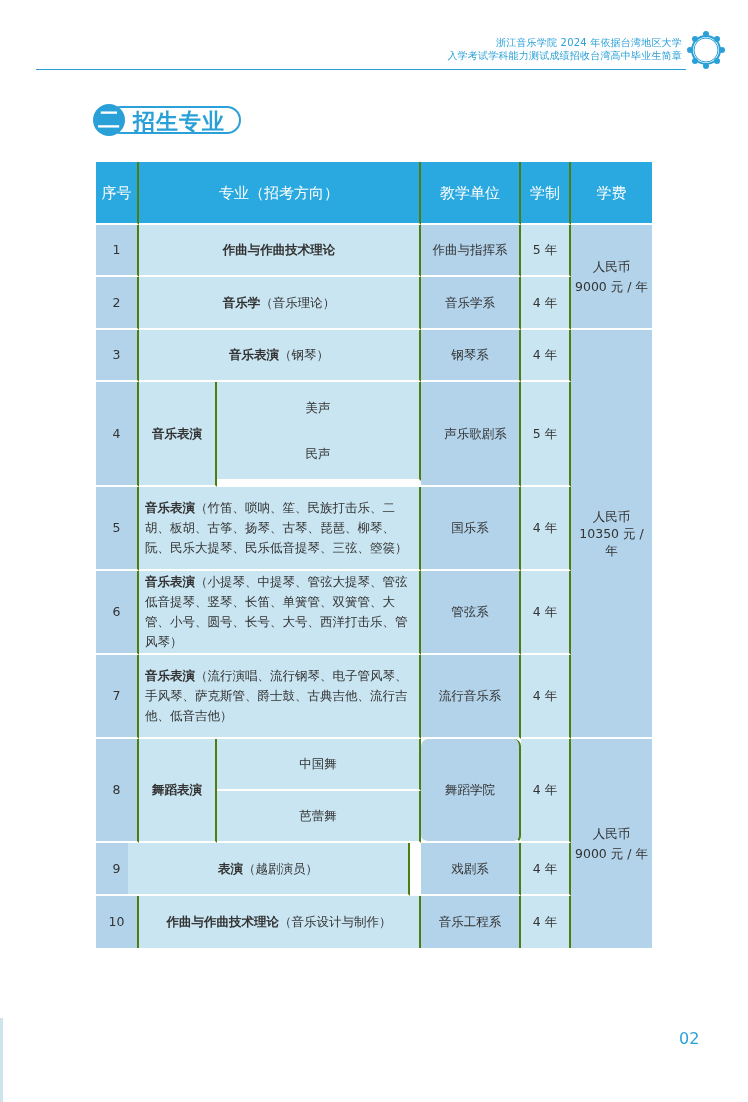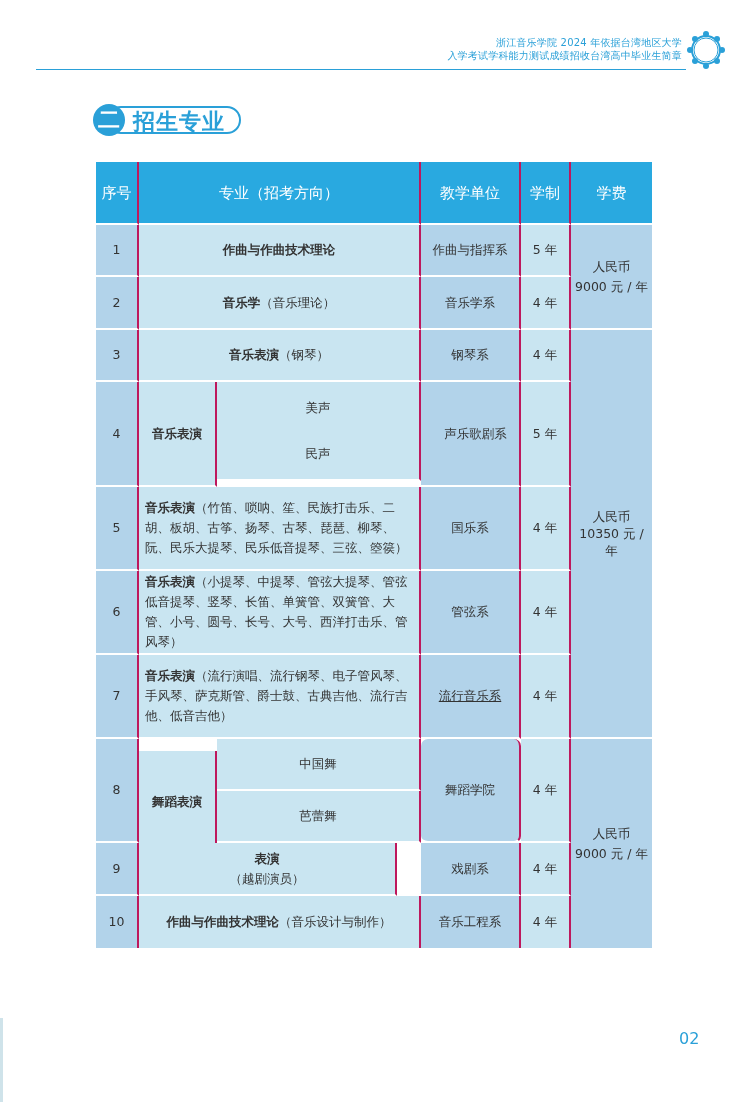--- a/index.html
+++ b/index.html
@@ -28,21 +28,21 @@
     background:#2aa0d8; color:#fff; font-size:22px; font-weight:bold;
     display:flex; align-items:center; justify-content:center; line-height:1;
   }
   .section-title .label {
     position:absolute; left:40px; top:3px; font-size:22px; font-weight:bold; color:#2aa0d8;
     letter-spacing:1px; font-family:"DejaVu Serif", serif;
   }
   .tbl { position:absolute; left:96px; top:162px; width:556px; height:786px; }
   .cell {
     position:absolute; box-sizing:border-box; display:flex; align-items:center; justify-content:center;
-    text-align:center; font-size:12.5px; color:#333; border-right:2px solid #be185d; border-bottom:2px solid #fff;
+    text-align:center; font-size:12.5px; color:#333; border-right:2px solid #4d7c0f; border-bottom:2px solid #fff;
     line-height:20px;
   }
   .hd { background:#29a9e0; color:#fff; font-size:15px; }
   .c-dark { background:#b2d3ea; }
   .c-light { background:#c9e5f1; }
   .b { font-weight:bold; }
   .left { justify-content:flex-start; text-align:left; padding:0 6px 0 6px; }
   .page-num { position:absolute; left:679px; top:1029px; font-size:16px; color:#2aa0d8; }
   .edge { position:absolute; left:0; top:1018px; width:3px; height:84px; background:#cfe3ea; }
 </style>
@@ -130,38 +130,38 @@
   <div class="cell c-light left" style="left:43px;top:409px;width:282px;height:84px;">
       <div><span class="b">音乐表演</span><span>（小提琴、中提琴、管弦大提琴、管弦低音提琴、竖琴、长笛、单簧管、双簧管、大管、小号、圆号、长号、大号、西洋打击乐、管风琴）</span></div>
     </div>
   <div class="cell c-dark" style="left:325px;top:409px;width:100px;height:84px;">管弦系</div>
   <div class="cell c-light" style="left:425px;top:409px;width:50px;height:84px;">4 年</div>
 
   <div class="cell c-dark" style="left:0;top:493px;width:43px;height:84px;">7</div>
   <div class="cell c-light left" style="left:43px;top:493px;width:282px;height:84px;">
       <div><span class="b">音乐表演</span><span>（流行演唱、流行钢琴、电子管风琴、手风琴、萨克斯管、爵士鼓、古典吉他、流行吉他、低音吉他）</span></div>
     </div>
-  <div class="cell c-dark" style="left:325px;top:493px;width:100px;height:84px;text-decoration:underline;">流行音乐系</div>
+  <div class="cell c-dark" style="left:325px;top:493px;width:100px;height:84px;">流行音乐系</div>
   <div class="cell c-light" style="left:425px;top:493px;width:50px;height:84px;">4 年</div>
 
   <div class="cell c-dark" style="left:475px;top:168px;width:81px;height:409px;flex-direction:column;border-right:none;line-height:17px;">
     <span>人民币</span>
     <span>10350 元 /</span>
     <span>年</span>
   </div>
 
   <div class="cell c-dark" style="left:0;top:577px;width:43px;height:104px;">8</div>
-  <div class="cell c-light b" style="left:43px;top:577px;width:78px;height:104px;margin-top:12px;">舞蹈表演</div>
+  <div class="cell c-light b" style="left:43px;top:577px;width:78px;height:104px;">舞蹈表演</div>
   <div class="cell c-light" style="left:121px;top:577px;width:204px;height:52px;">中国舞</div>
   <div class="cell c-light" style="left:121px;top:629px;width:204px;height:52px;">芭蕾舞</div>
   <div class="cell c-dark" style="left:325px;top:577px;width:100px;height:104px;border-radius:7px;">舞蹈学院</div>
   <div class="cell c-light" style="left:425px;top:577px;width:50px;height:104px;">4 年</div>
 
   <div class="cell c-dark" style="left:0;top:681px;width:43px;height:53px;">9</div>
-  <div class="cell c-light" style="left:43px;top:681px;width:258px;height:53px;flex-direction:column;">
+  <div class="cell c-light" style="left:32px;top:681px;width:282px;height:53px;">
       <span class="b">表演</span>
       <span>（越剧演员）</span>
     </div>
   <div class="cell c-dark" style="left:325px;top:681px;width:100px;height:53px;">戏剧系</div>
   <div class="cell c-light" style="left:425px;top:681px;width:50px;height:53px;">4 年</div>
 
   <div class="cell c-dark" style="left:0;top:734px;width:43px;height:52px;border-bottom:none;">10</div>
   <div class="cell c-light" style="left:43px;top:734px;width:282px;height:52px;border-bottom:none;">
       <span class="b">作曲与作曲技术理论</span>
       <span>（音乐设计与制作）</span>

